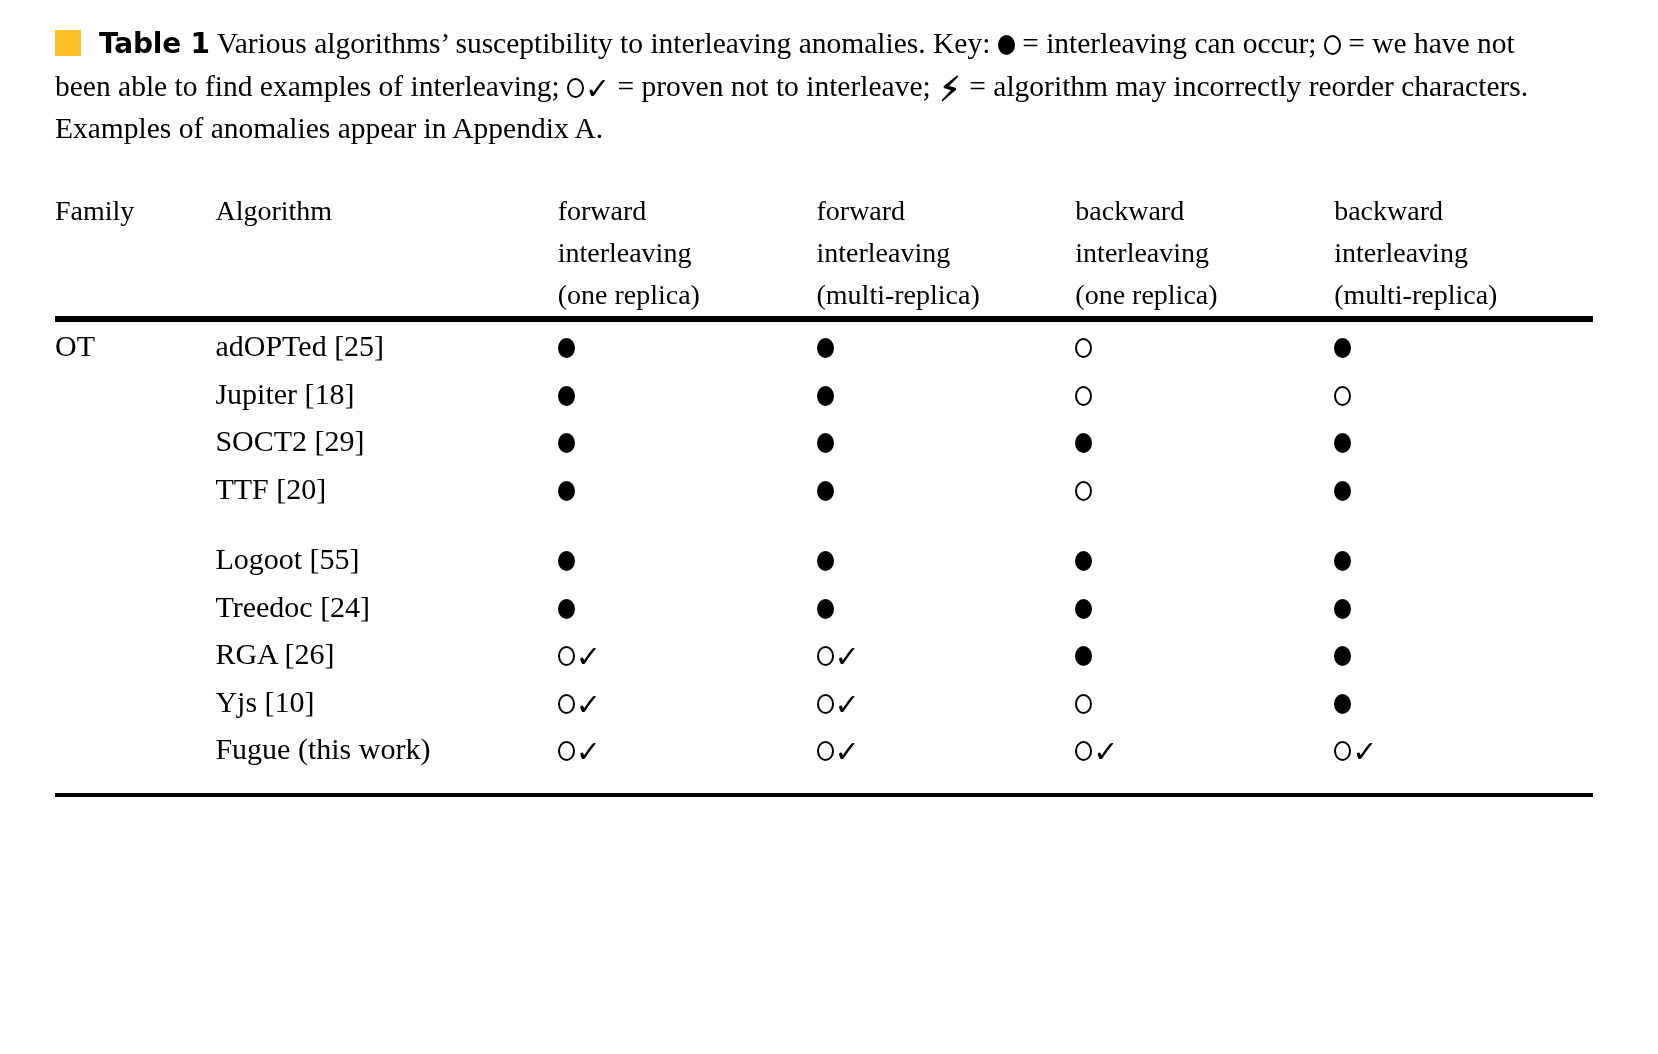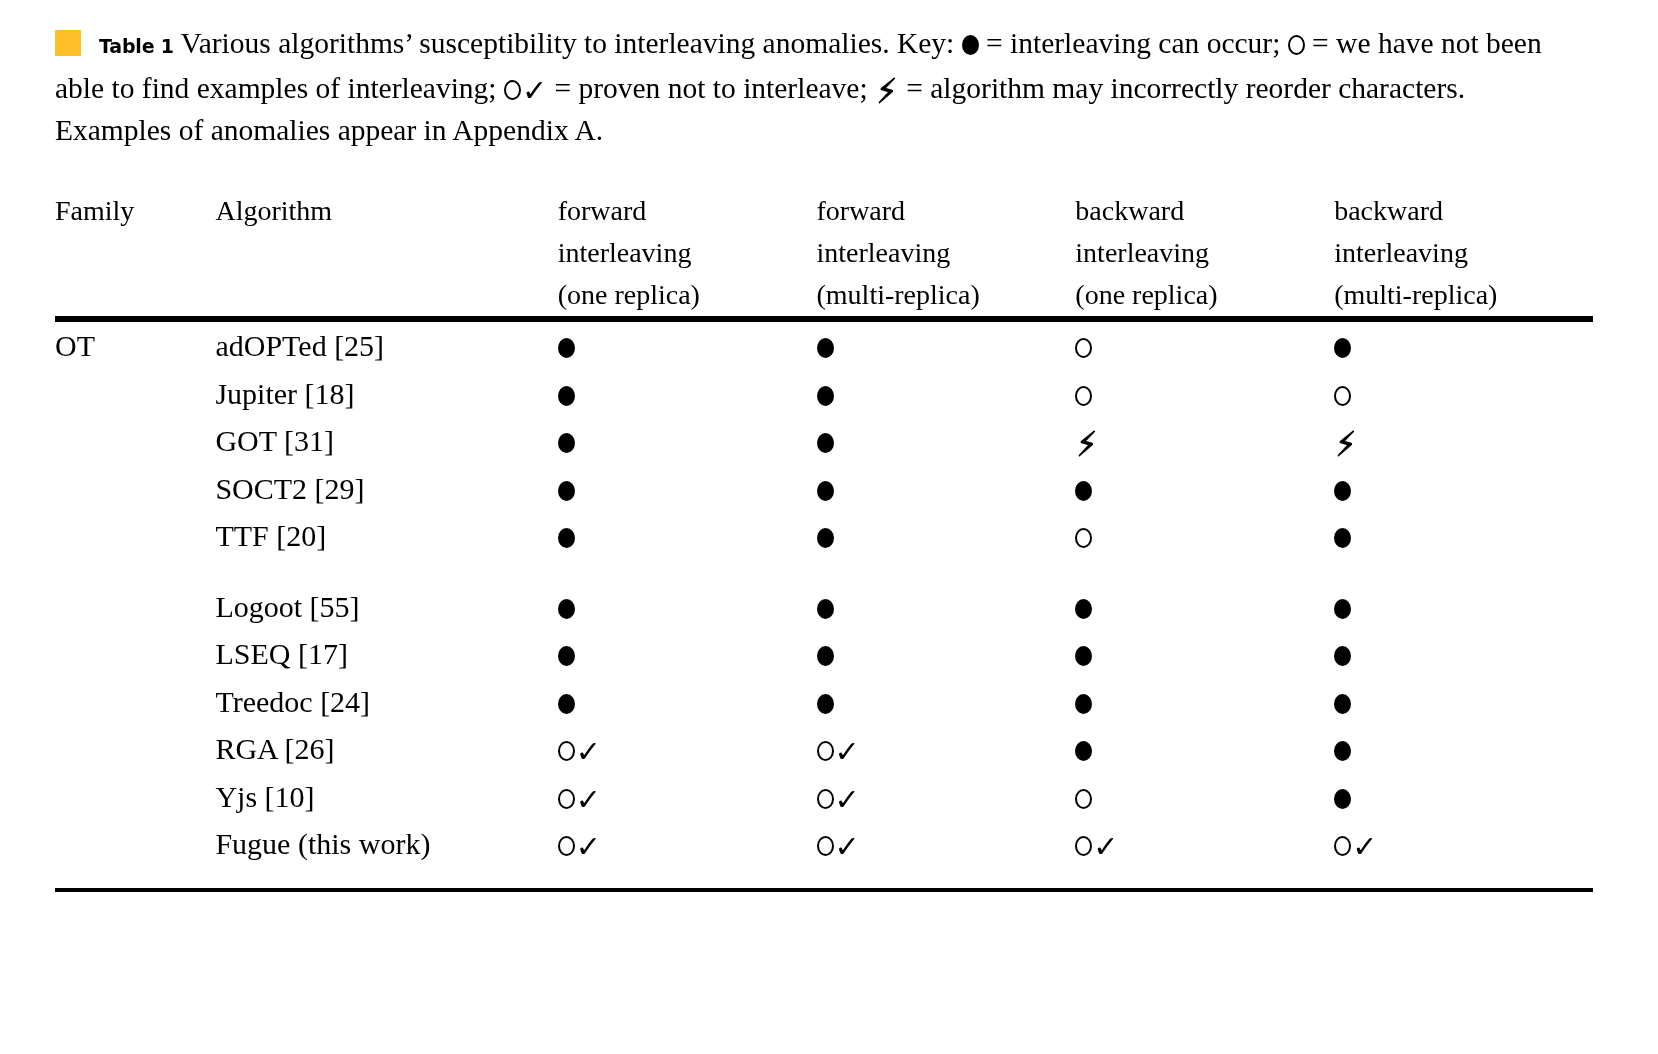--- a/index.html
+++ b/index.html
@@ -37,21 +37,21 @@
     display: inline-block;
     width: 26px;
     height: 26px;
     background: #FDBE28;
     vertical-align: -3px;
     margin-right: 18px;
   }
   .caption-label {
     font-family: "DejaVu Sans", "Liberation Sans", sans-serif;
     font-weight: bold;
-    font-size: 19px;
+    font-size: 28px;
     letter-spacing: -0.2px;
   }
 
   .sym-inline {
     display: inline-block;
     vertical-align: baseline;
   }
 
   
   .dot-filled {
@@ -207,56 +207,40 @@
           <tr>
             <td class="fam-cell"></td>
             <td>Jupiter [18]</td>
             <td class="cell-sym"><span class="dot-filled"></span></td>
             <td class="cell-sym"><span class="dot-filled"></span></td>
             <td class="cell-sym"><span class="dot-open"></span></td>
             <td class="cell-sym"><span class="dot-open"></span></td>
           </tr>
           <tr>
             <td class="fam-cell"></td>
-            <td>GOT [31]</td>
-            <td class="cell-sym"><span class="dot-filled"></span></td>
-            <td class="cell-sym"><span class="dot-filled"></span></td>
-            <td class="cell-sym"><span class="bolt">⚡︎</span></td>
-            <td class="cell-sym"><span class="bolt">⚡︎</span></td>
-          </tr>
-          <tr>
-            <td class="fam-cell"></td>
             <td>SOCT2 [29]</td>
             <td class="cell-sym"><span class="dot-filled"></span></td>
             <td class="cell-sym"><span class="dot-filled"></span></td>
             <td class="cell-sym"><span class="dot-filled"></span></td>
             <td class="cell-sym"><span class="dot-filled"></span></td>
           </tr>
           <tr>
             <td class="fam-cell"></td>
             <td>TTF [20]</td>
             <td class="cell-sym"><span class="dot-filled"></span></td>
             <td class="cell-sym"><span class="dot-filled"></span></td>
             <td class="cell-sym"><span class="dot-open"></span></td>
             <td class="cell-sym"><span class="dot-filled"></span></td>
           </tr>
           <tr class="gap-row">
             <td colspan="6"></td>
           </tr>
           <tr>
             <td class="fam-cell"></td>
             <td>Logoot [55]</td>
-            <td class="cell-sym"><span class="dot-filled"></span></td>
-            <td class="cell-sym"><span class="dot-filled"></span></td>
-            <td class="cell-sym"><span class="dot-filled"></span></td>
-            <td class="cell-sym"><span class="dot-filled"></span></td>
-          </tr>
-          <tr>
-            <td class="fam-cell"></td>
-            <td>LSEQ [17]</td>
             <td class="cell-sym"><span class="dot-filled"></span></td>
             <td class="cell-sym"><span class="dot-filled"></span></td>
             <td class="cell-sym"><span class="dot-filled"></span></td>
             <td class="cell-sym"><span class="dot-filled"></span></td>
           </tr>
           <tr>
             <td class="fam-cell"></td>
             <td>Treedoc [24]</td>
             <td class="cell-sym"><span class="dot-filled"></span></td>
             <td class="cell-sym"><span class="dot-filled"></span></td>

